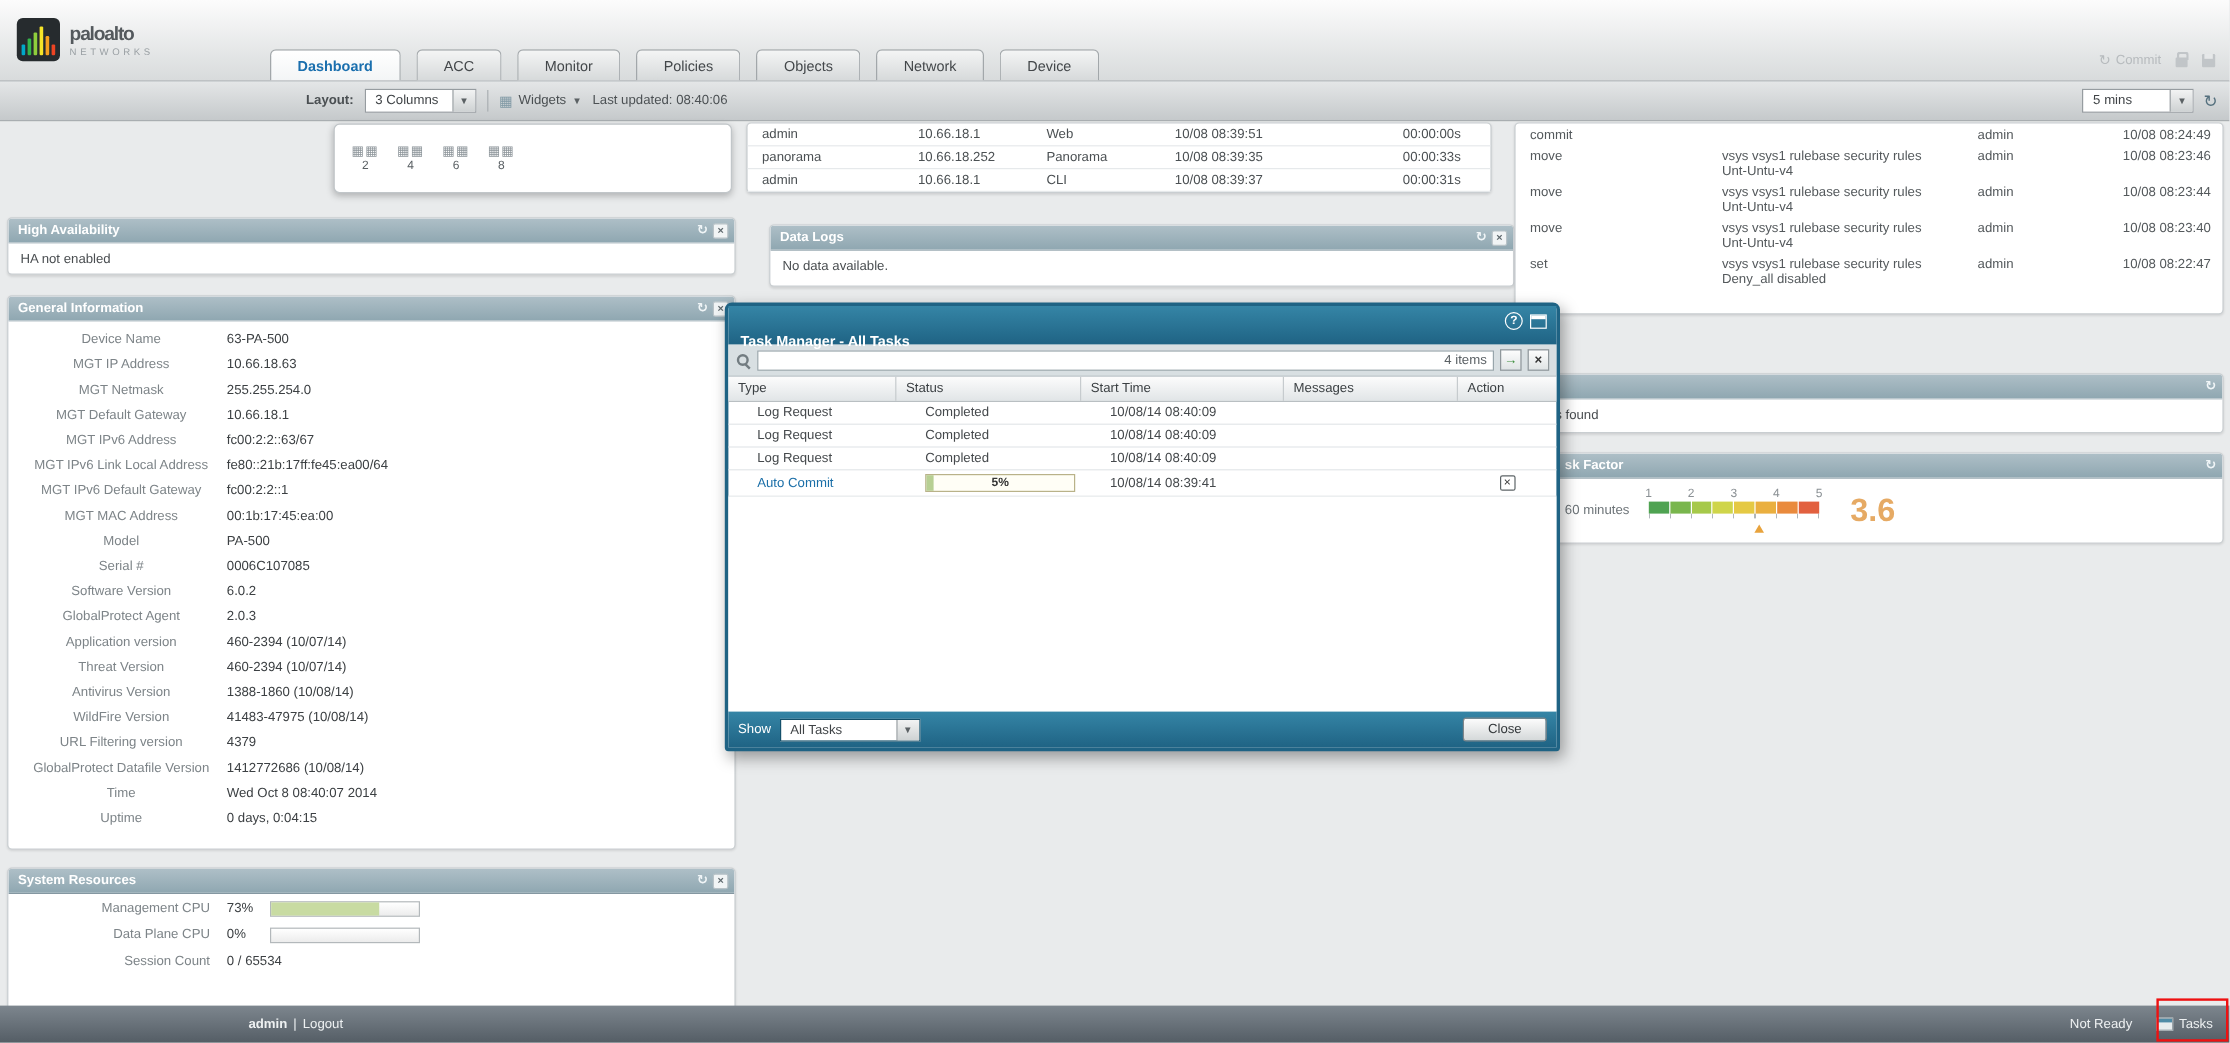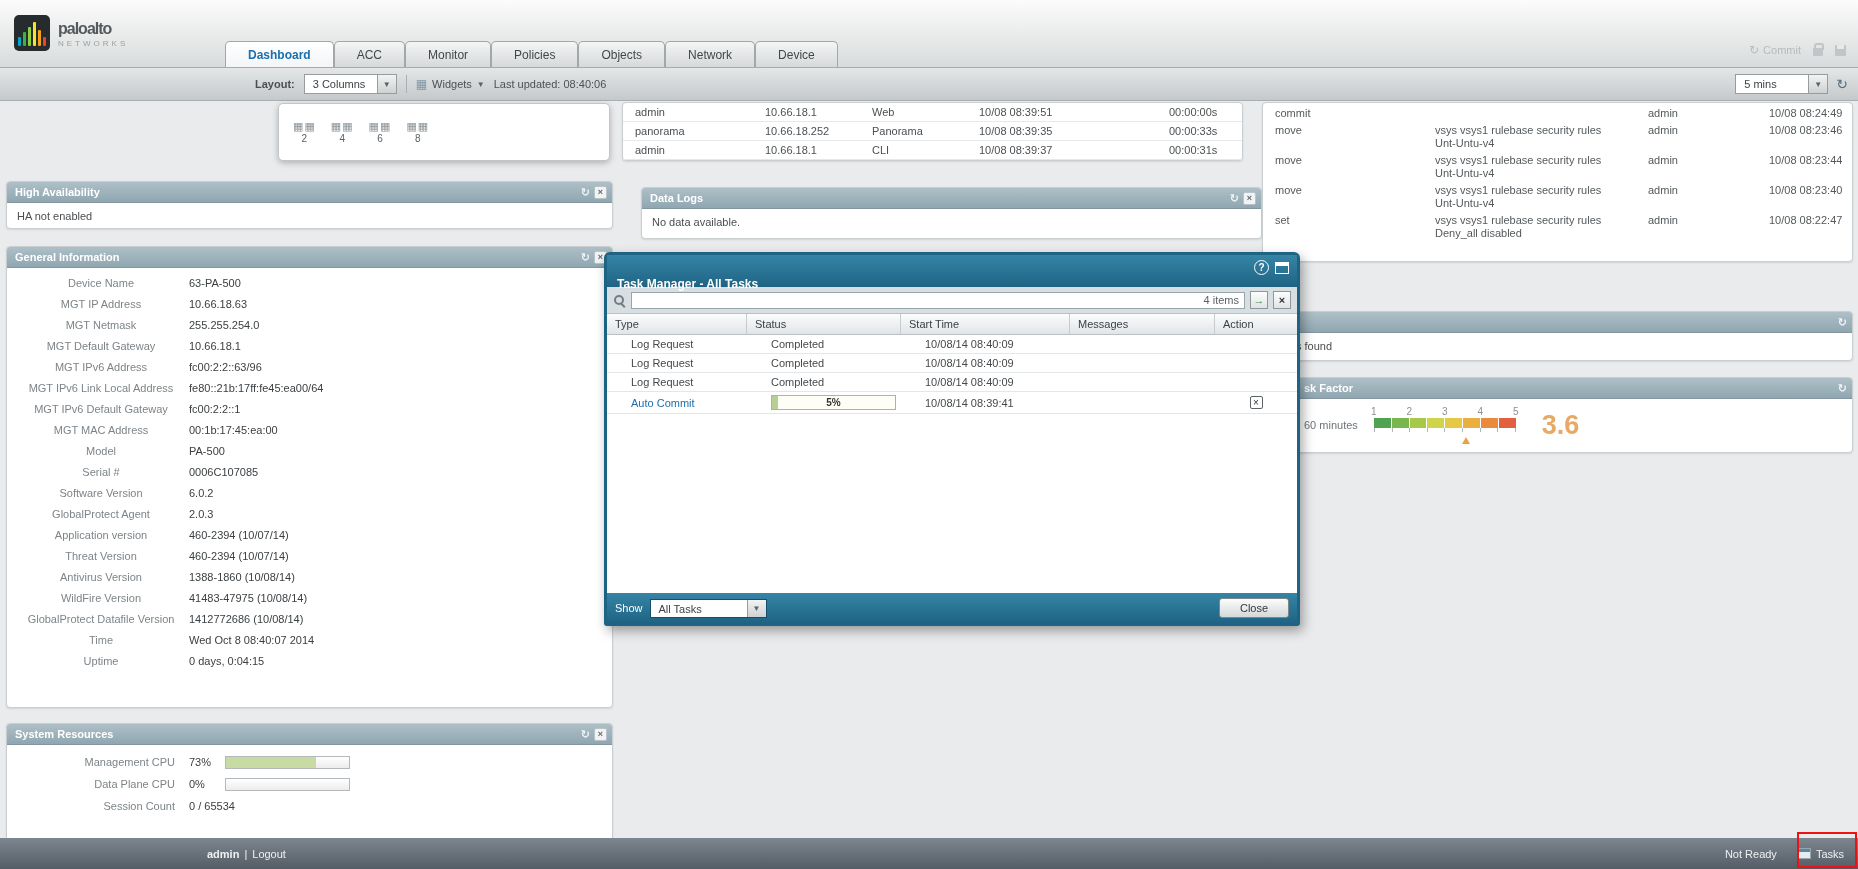--- a/index.html
+++ b/index.html
@@ -9,21 +9,21 @@
   
   .app-header{position:absolute;left:0;top:0;width:100%;height:68px;background:linear-gradient(#fcfcfc,#d8dbdc);border-bottom:1px solid #a6abae;}
   .logo{position:absolute;left:14px;top:15px;display:flex;align-items:center;gap:8px;}
   .logo-icon{width:36px;height:36px;background:#262b2e;border-radius:5px;display:flex;align-items:flex-end;justify-content:center;gap:2px;padding:5px 4px;}
   .logo-bar{width:3px;border-radius:1px;}
   .lb1{height:9px;background:#00a8c8;}.lb2{height:14px;background:#35b44a;}.lb3{height:19px;background:#8fce3c;}
   .lb4{height:24px;background:#f6e428;}.lb5{height:16px;background:#f79f1e;}.lb6{height:9px;background:#ee4423;}
   .logo-text .main{font-size:16px;font-weight:bold;color:#54595d;letter-spacing:-1px;line-height:20px;}
   .logo-text .sub{font-size:8px;color:#9aa0a4;letter-spacing:3px;text-align:right;}
 
-  .tabs{position:absolute;left:225px;bottom:0;display:flex;gap:0;}
+  .tabs{position:absolute;left:225px;bottom:0;display:flex;gap:13px;}
   .tab{height:26px;line-height:26px;padding:0 22px;border:1px solid #a2a7aa;border-bottom:none;border-radius:5px 5px 0 0;background:linear-gradient(#f4f5f5,#d6d9da);color:#43474a;font-size:12px;cursor:pointer;}
   .tab.active{background:linear-gradient(#ffffff,#f3f5f6);color:#1a6fae;font-weight:bold;}
 
   .header-actions{position:absolute;right:12px;top:44px;display:flex;align-items:center;gap:12px;color:#b7bbbe;}
   .commit-wrap{display:flex;align-items:center;gap:4px;}
   .icon-refresh-gray{font-size:12px;color:#b7bbbe;line-height:12px;}
   .icon-lock{width:10px;height:8px;background:#c1c5c8;border-radius:1px;position:relative;margin-top:4px;}
   .icon-lock::before{content:'';position:absolute;left:1px;top:-5px;width:6px;height:5px;border:2px solid #c1c5c8;border-bottom:none;border-radius:3px 3px 0 0;}
   .icon-disk{width:11px;height:11px;background:#c1c5c8;border-radius:1px;position:relative;}
   .icon-disk::before{content:'';position:absolute;left:2px;top:0;width:7px;height:4px;background:#e6e8e9;}
@@ -59,21 +59,21 @@
 
   
   #widget-ha{left:6px;top:181px;width:607px;height:48px;}
   #widget-geninfo{left:6px;top:246px;width:607px;height:462px;}
   .gi-rows{padding:5px 0;}
   .kv-row{display:flex;line-height:21px;}
   .kv-label{width:168px;text-align:center;color:#7d8488;padding-left:20px;}
   .kv-value{margin-left:14px;color:#3c4043;}
   #widget-sysres{left:6px;top:723px;width:607px;height:124px;}
   .sr-rows{padding:6px 0;}
-  .sr-row{display:flex;align-items:center;height:22px;}
+  .sr-row{display:flex;height:22px;}
   .sr-label{width:168px;text-align:right;color:#7d8488;}
   .sr-value{margin-left:14px;width:34px;color:#3c4043;}
   .bar{width:125px;height:13px;border:1px solid #b3b8bb;background:linear-gradient(#ffffff,#ececec);position:relative;margin-left:2px;}
   .bar-fill{position:absolute;left:0;top:0;bottom:0;background:#c8dba2;}
 
   
   #widget-admins{left:622px;top:102px;width:621px;}
   .adm-row{display:grid;grid-template-columns:130px 107px 107px 190px auto;padding-left:12px;height:19px;line-height:19px;border-bottom:1px solid #e6e9eb;color:#4b5053;}
   #widget-datalogs{left:641px;top:187px;width:621px;height:52px;}
 
@@ -260,21 +260,21 @@
         <div class="kv-value">255.255.254.0</div>
       </div>
 
       <div class="kv-row">
         <div class="kv-label">MGT Default Gateway</div>
         <div class="kv-value">10.66.18.1</div>
       </div>
 
       <div class="kv-row">
         <div class="kv-label">MGT IPv6 Address</div>
-        <div class="kv-value">fc00:2:2::63/96</div>
+        <div class="kv-value">fc00:2:2::63/67</div>
       </div>
 
       <div class="kv-row">
         <div class="kv-label">MGT IPv6 Link Local Address</div>
         <div class="kv-value">fe80::21b:17ff:fe45:ea00/64</div>
       </div>
 
       <div class="kv-row">
         <div class="kv-label">MGT IPv6 Default Gateway</div>
         <div class="kv-value">fc00:2:2::1</div>
@@ -318,20 +318,24 @@
       <div class="kv-row">
         <div class="kv-label">Antivirus Version</div>
         <div class="kv-value">1388-1860 (10/08/14)</div>
       </div>
 
       <div class="kv-row">
         <div class="kv-label">WildFire Version</div>
         <div class="kv-value">41483-47975 (10/08/14)</div>
       </div>
 
+      <div class="kv-row">
+        <div class="kv-label">URL Filtering version</div>
+        <div class="kv-value">4379</div>
+      </div>
 
       <div class="kv-row">
         <div class="kv-label">GlobalProtect Datafile Version</div>
         <div class="kv-value">1412772686 (10/08/14)</div>
       </div>
 
       <div class="kv-row">
         <div class="kv-label">Time</div>
         <div class="kv-value">Wed Oct 8 08:40:07 2014</div>
       </div>

